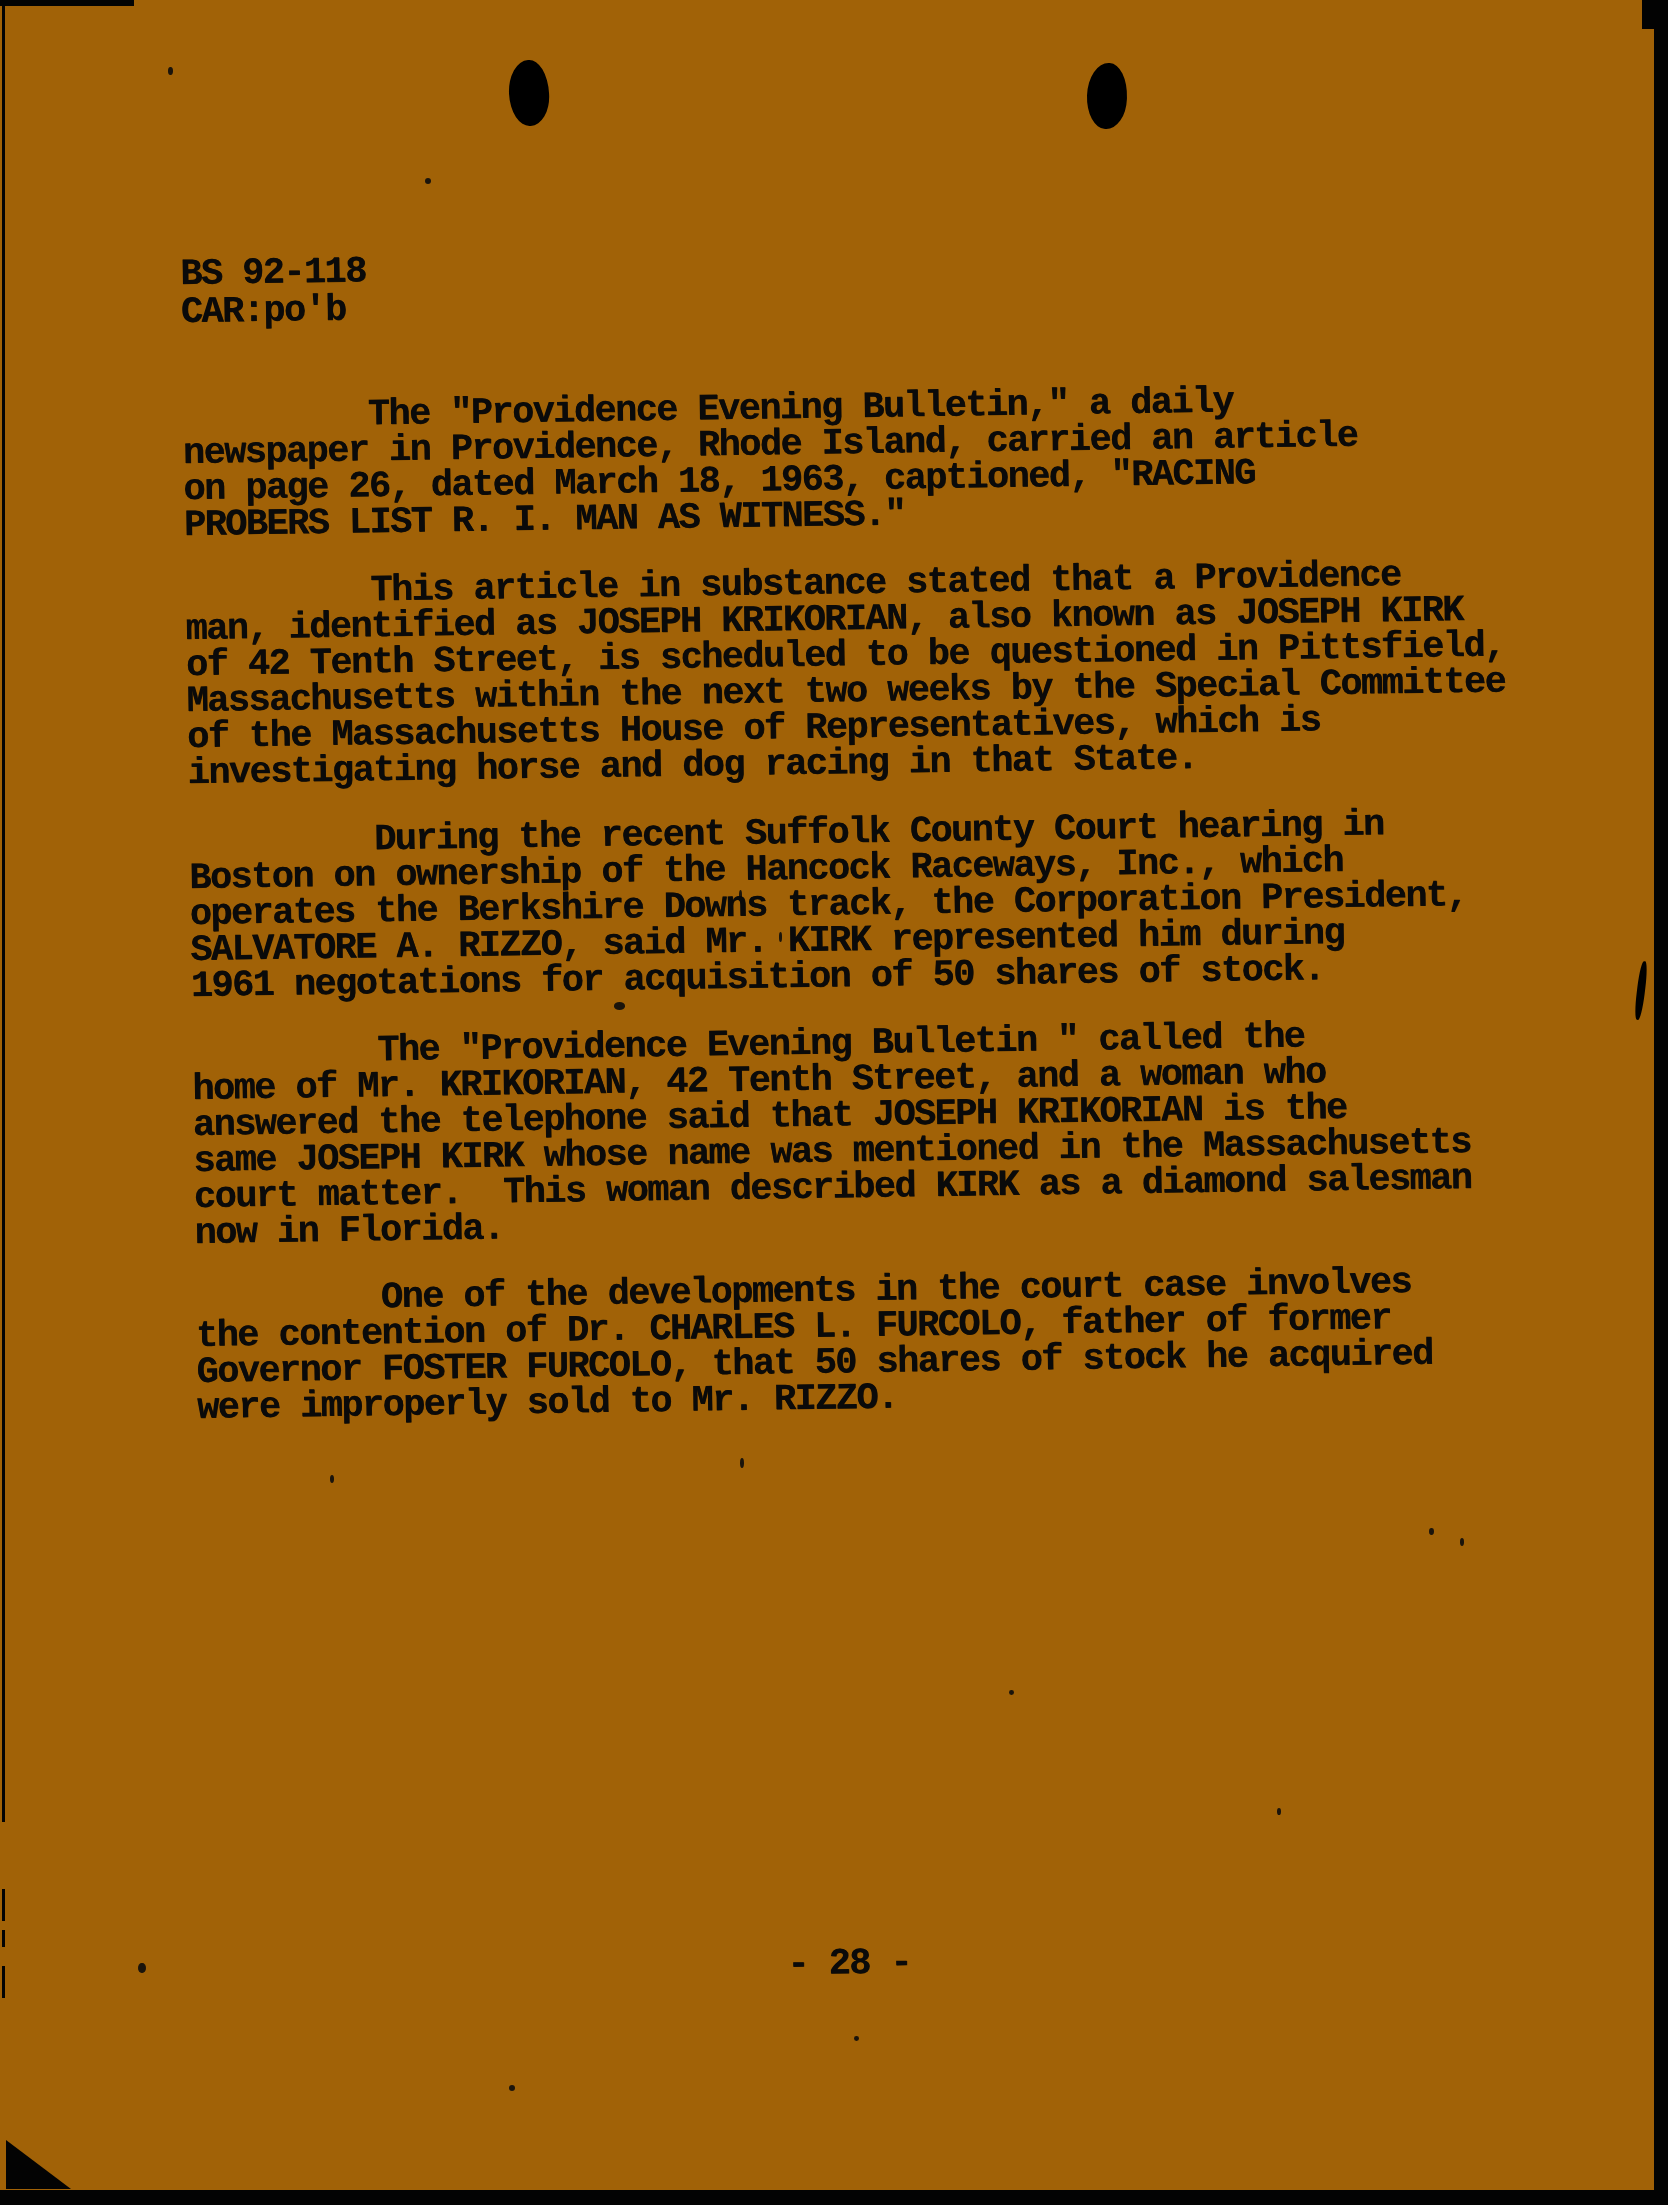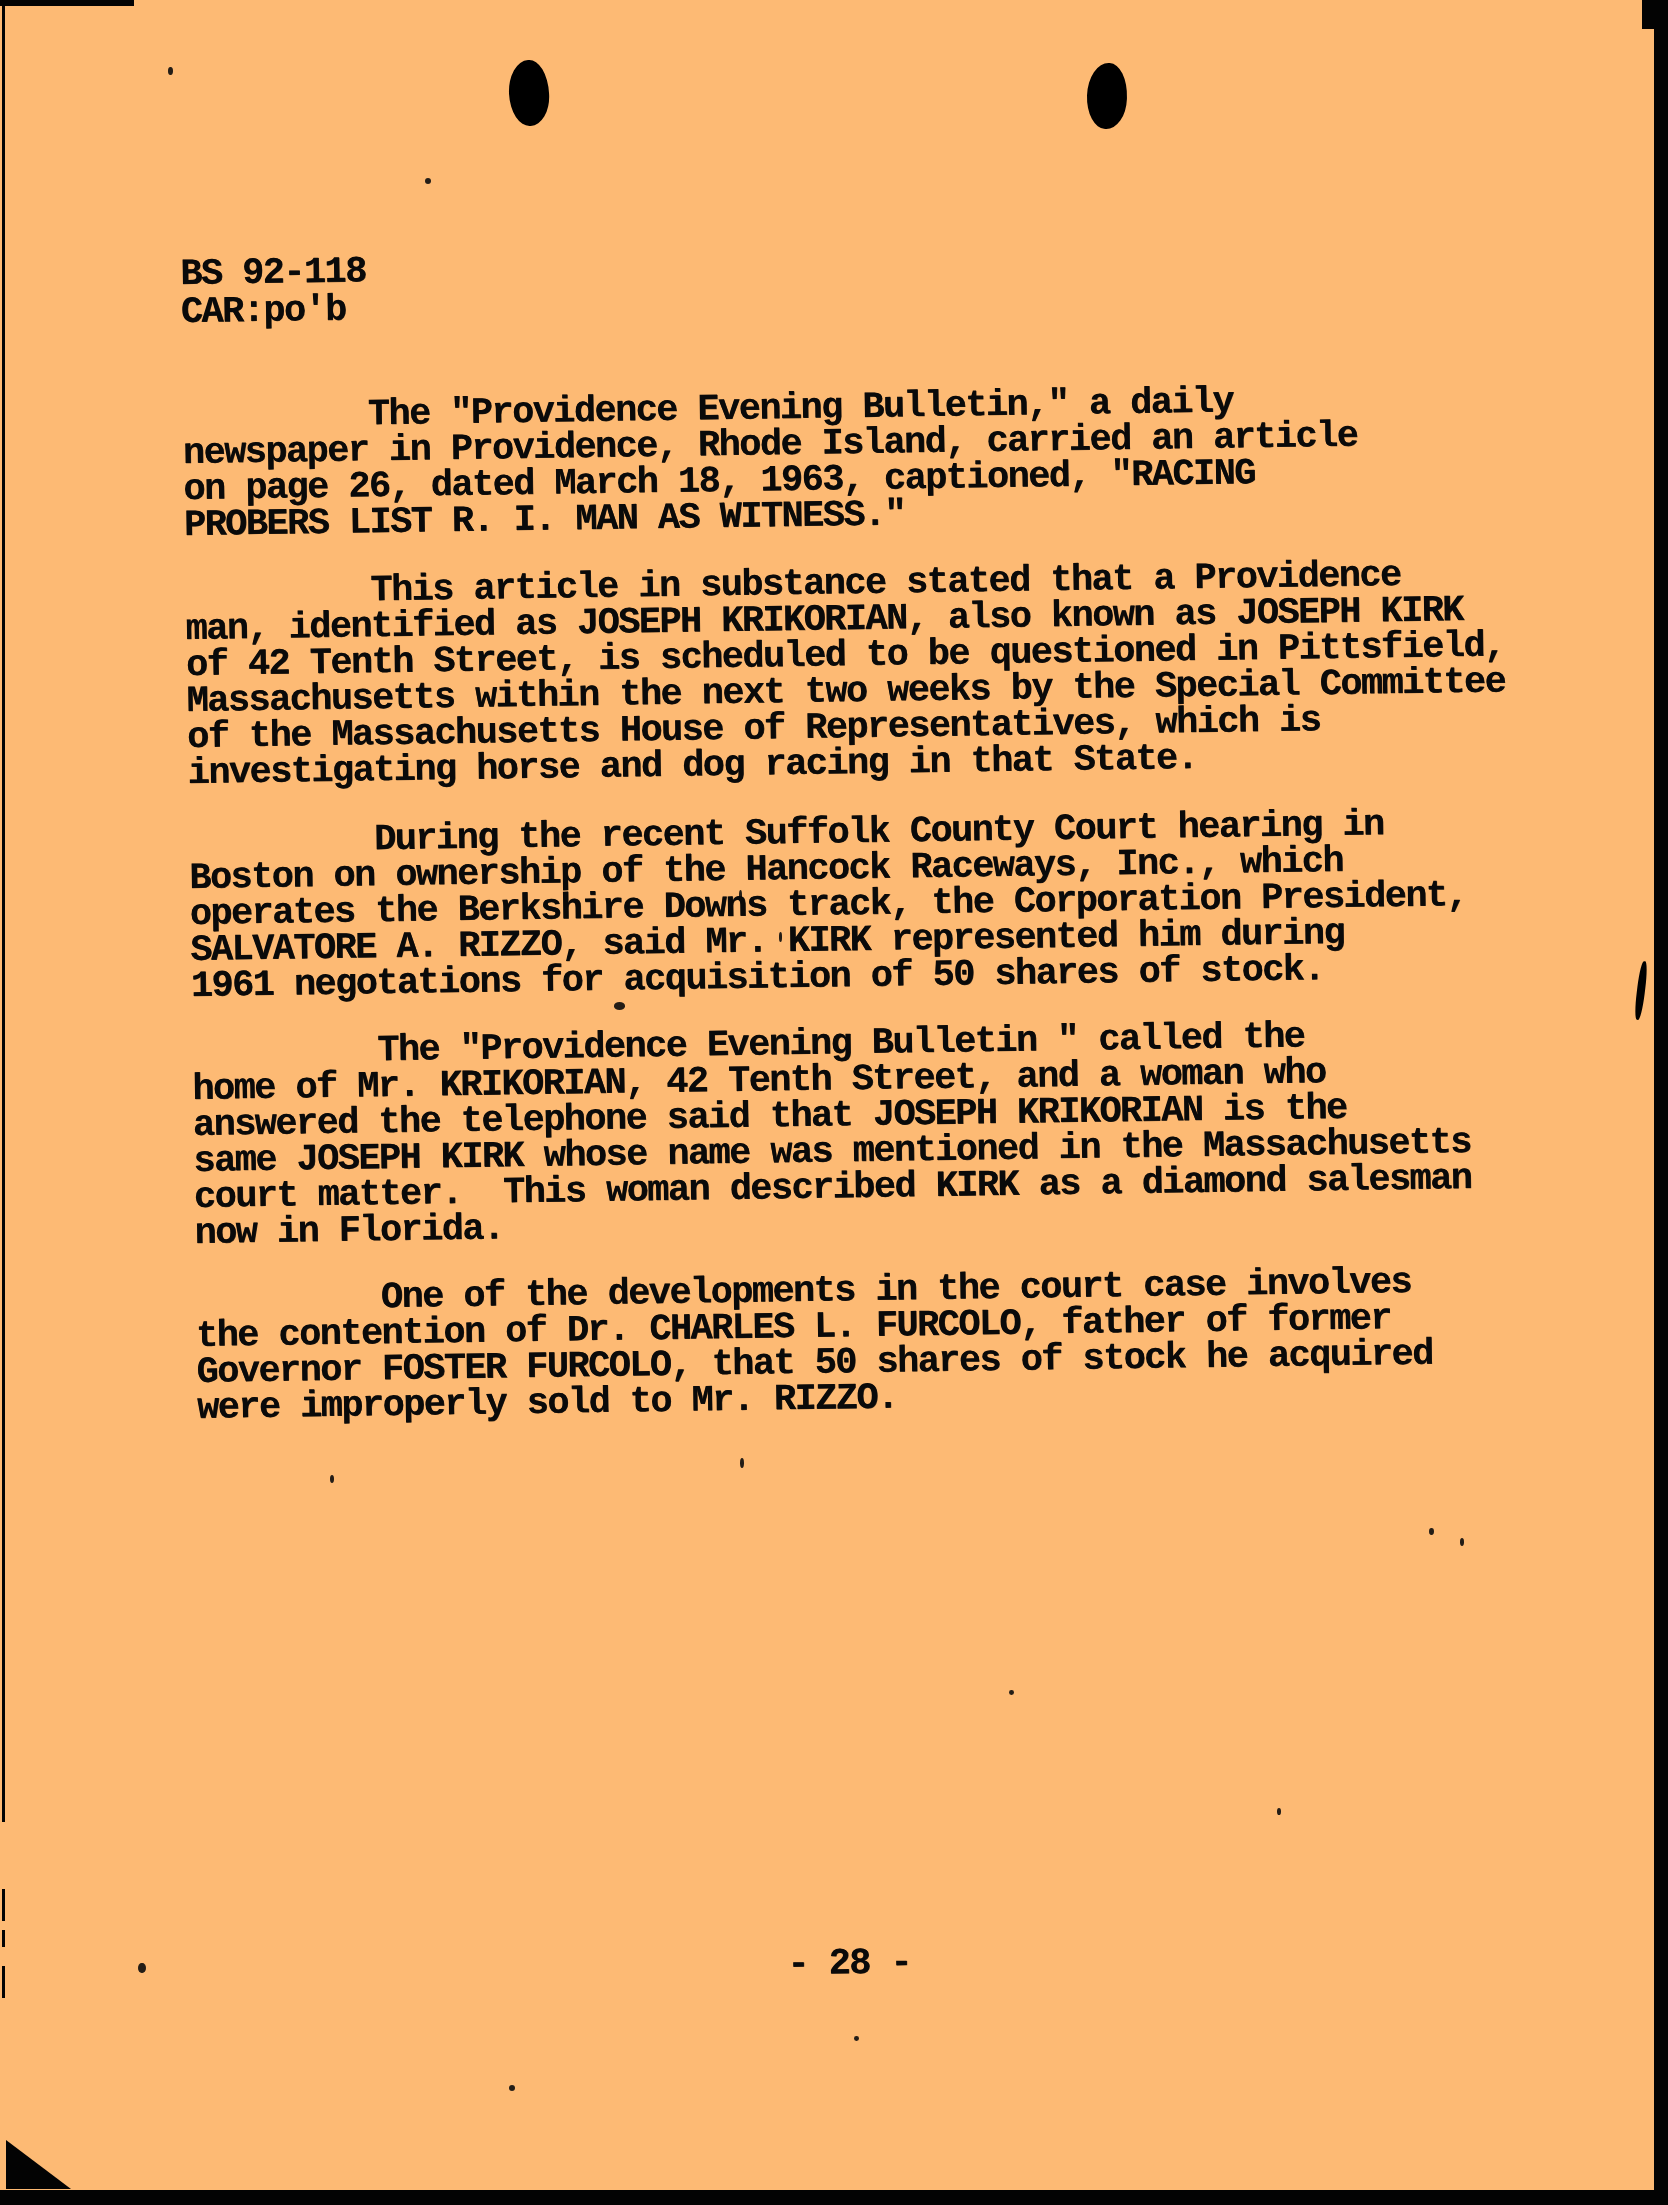--- a/index.html
+++ b/index.html
@@ -9,21 +9,21 @@
   }
   body {
     width: 1669px;
     height: 2205px;
     position: relative;
     overflow: hidden;
   }
   .page {
     position: absolute;
     inset: 0;
-    background: #fdba74;
+    background: #a16207;
   }
   
   .content {
     position: absolute;
     left: 180px;
     top: 256px;
     width: 1364px;
     height: 1810px;
     transform: rotate(-0.85deg);
     transform-origin: 0 0;

